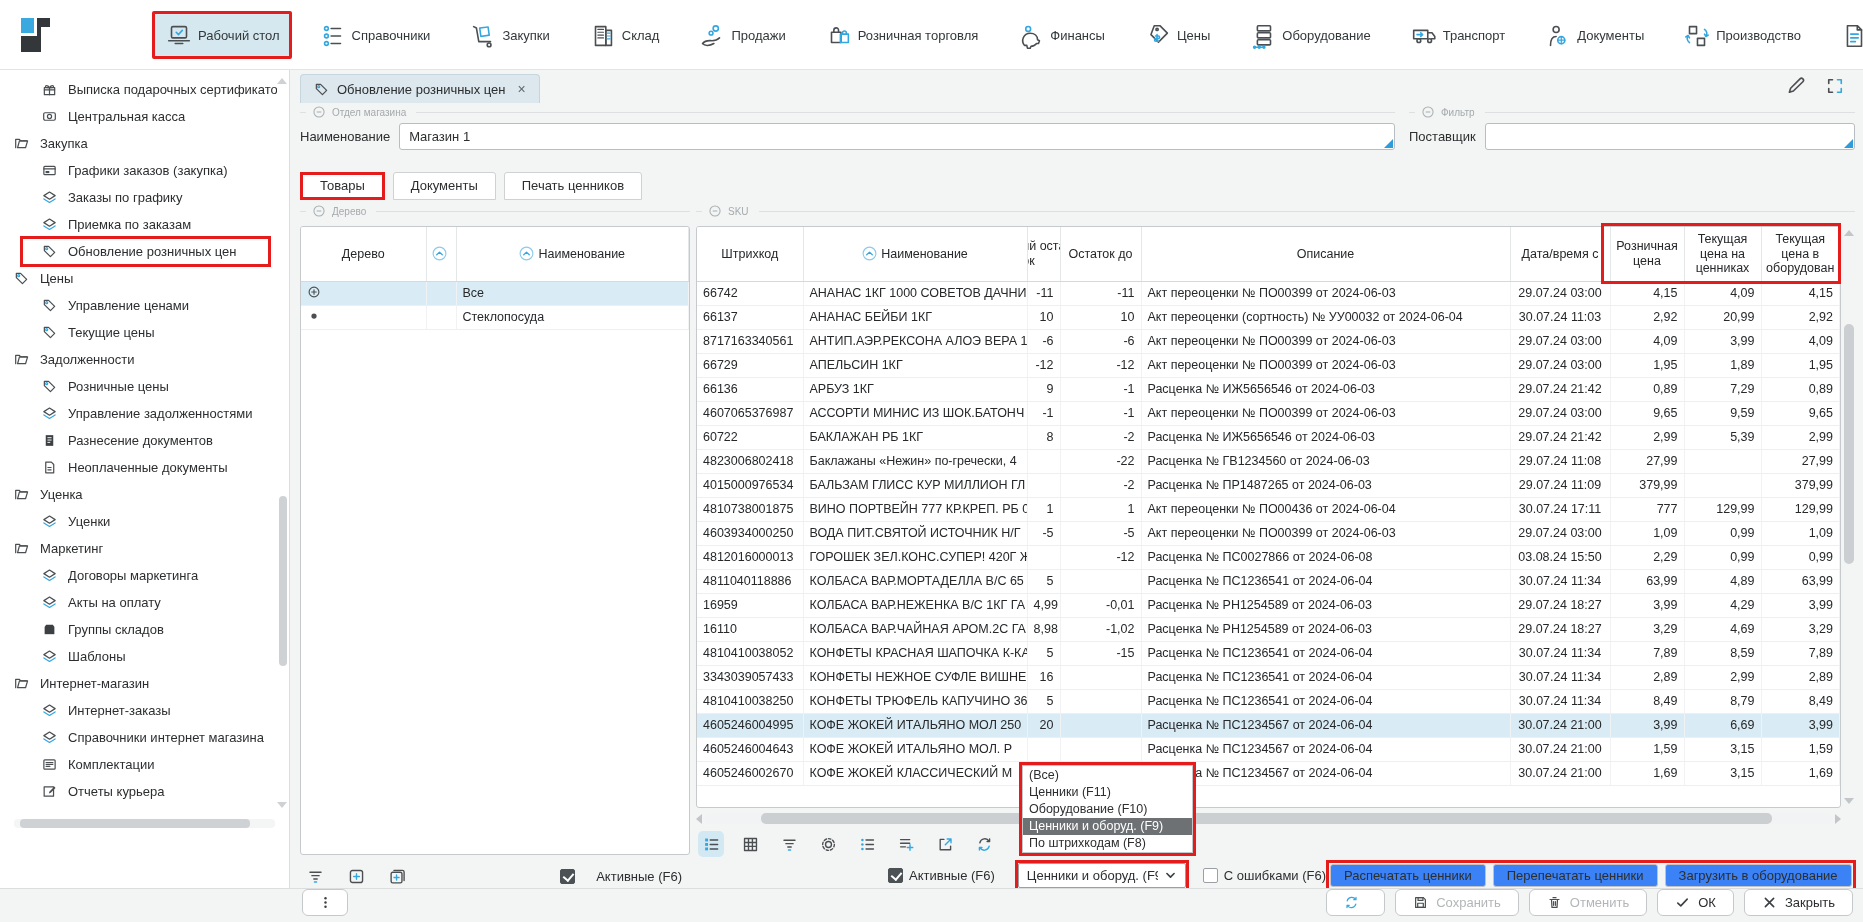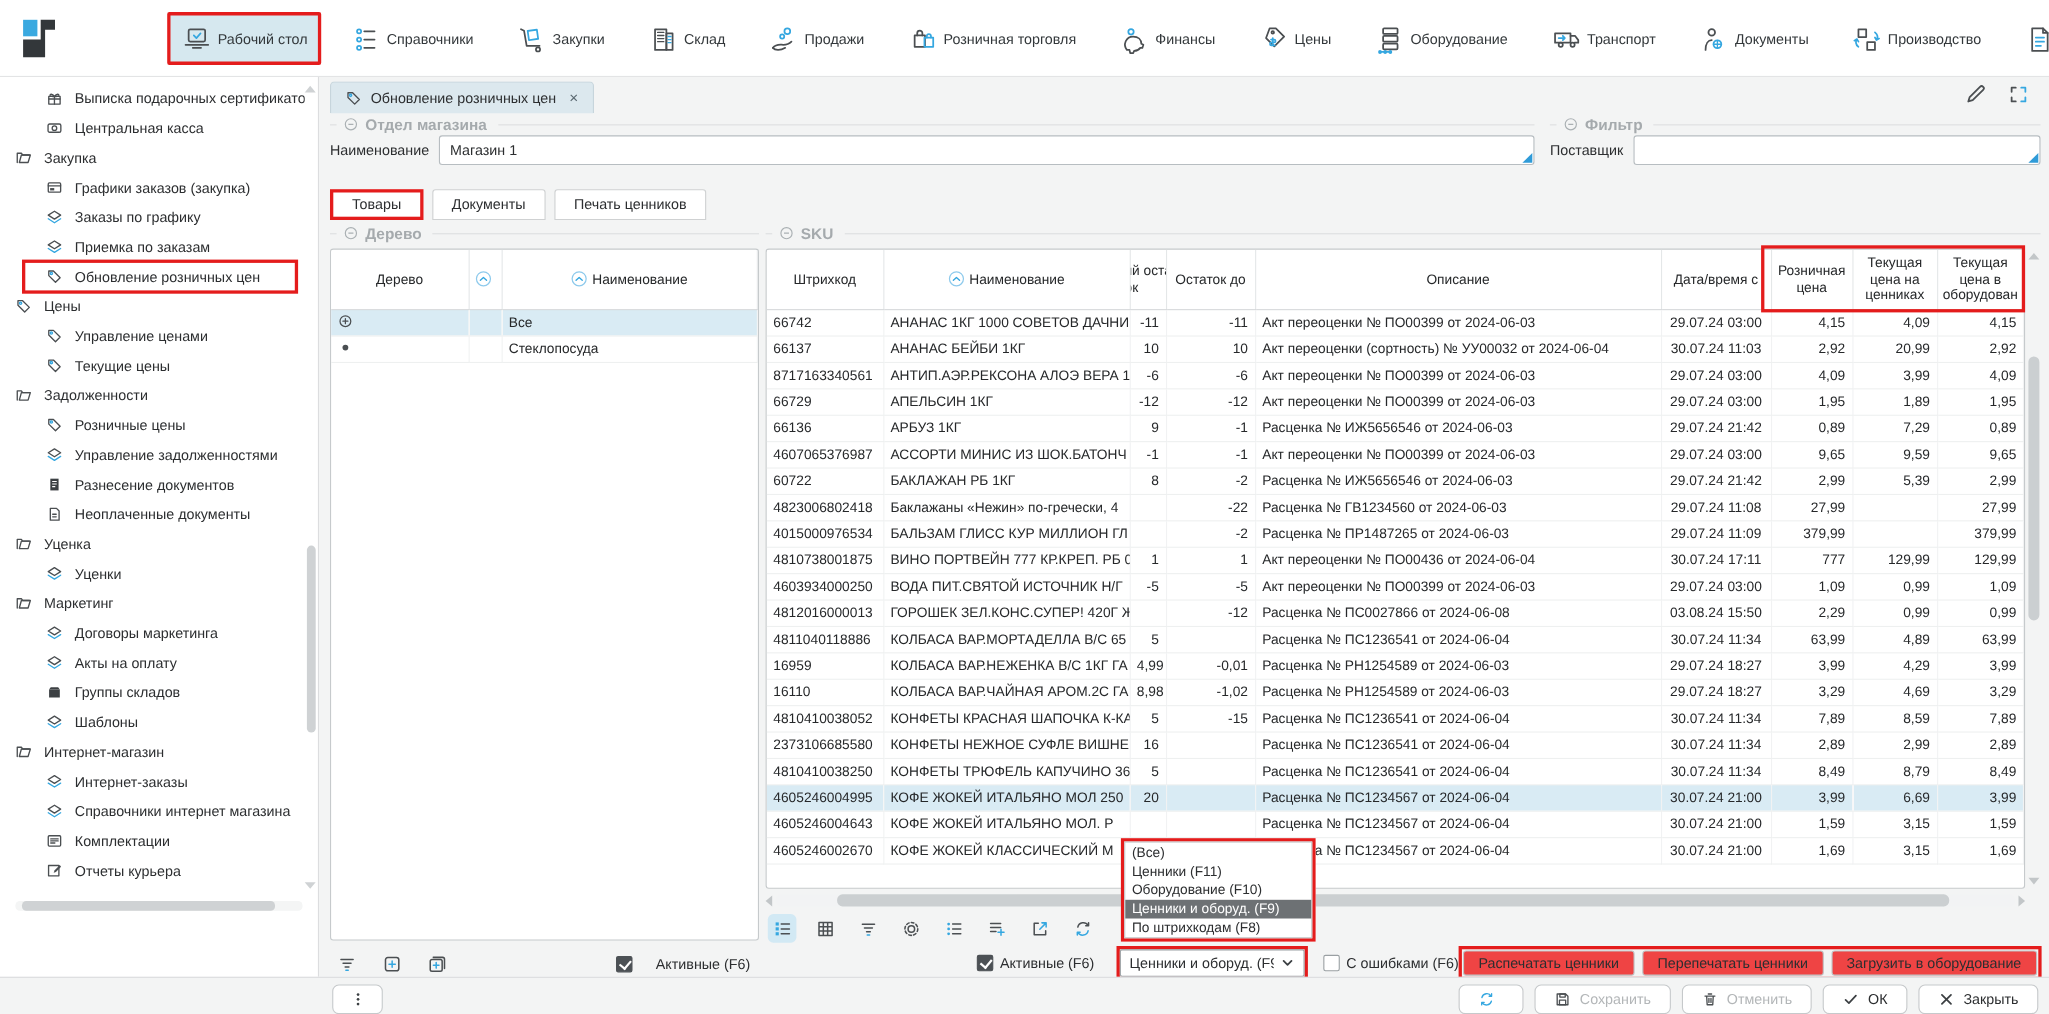--- a/index.html
+++ b/index.html
@@ -38,21 +38,21 @@
   .tabrow{position:absolute;left:0;top:0;right:0;height:33px;display:flex;align-items:flex-end;padding-left:9px;}
   .doc-tab{height:29px;background:#dce8ee;border:1px solid #c7d5dc;border-bottom:none;border-radius:4px 4px 0 0;display:flex;align-items:center;gap:8px;padding:0 13px;cursor:pointer;}
   .doc-tab .tab-close{color:#5c6a72;font-size:14px;margin-left:4px;cursor:pointer;}
   .edit-icons{position:absolute;right:18px;top:6px;display:flex;gap:20px;align-items:center;}
   .edit-icons span{cursor:pointer;}
 
   .formrow{position:absolute;left:0;top:33px;right:0;height:66px;display:flex;padding:0 8px 0 9px;gap:14px;}
   .fs{position:relative;padding-top:20px;}
   .fs-store{flex:1;}
   .fs-filter{width:446px;}
-  .fs-legend{position:absolute;left:0;top:2px;right:0;display:flex;align-items:center;gap:6px;color:#a5aaad;font-size:14px;font-weight:bold;}
+  .fs-legend{position:absolute;left:0;top:2px;right:0;display:flex;align-items:center;gap:6px;color:#a5aaad;font-size:10px;}
   .fs-legend::before{content:"";width:6px;border-top:1px solid #dddfe0;}
   .fs-legend::after{content:"";flex:1;border-top:1px solid #dddfe0;margin-left:4px;}
   .fs-body{display:flex;align-items:center;gap:9px;}
   .field-lbl{color:#2c2e30;white-space:nowrap;}
   .input{position:relative;height:27px;background:#fff;border:1px solid #b7bdc1;border-radius:3px;flex:1;display:flex;align-items:center;padding:0 9px;overflow:hidden;cursor:text;}
   .input::after{content:"";position:absolute;right:1px;bottom:1px;width:0;height:0;border-left:9px solid transparent;border-bottom:9px solid #2f9bd8;}
 
   .subtabs{position:absolute;left:9px;top:99px;display:flex;gap:8px;height:33px;align-items:center;}
   .subtab{height:28px;background:#fff;border:1px solid #cfd1d2;border-radius:3px 3px 0 0;display:flex;align-items:center;padding:0 17px;cursor:pointer;}
   .subtab.active{border:3px solid #e41c1c;border-radius:0;}
@@ -96,35 +96,35 @@
   .tool-ico.selected{background:#d2e9f4;}
   .sku-controls{position:absolute;left:0;right:14px;top:658px;height:30px;display:flex;align-items:center;}
   .cb{width:15px;height:15px;border:1px solid #9aa0a3;border-radius:2px;background:#fff;position:relative;flex:0 0 auto;cursor:pointer;}
   .cb.checked{background:#4c5155;border-color:#4c5155;}
   .cb.checked::after{content:"";position:absolute;left:4px;top:1px;width:5px;height:8px;border:solid #fff;border-width:0 2px 2px 0;transform:rotate(40deg);}
   .cb-lbl{margin-left:6px;white-space:nowrap;}
   .select-red{border:3px solid #e41c1c;margin-left:20px;flex:0 0 auto;}
   .select{width:168px;height:25px;background:#fff;border:1px solid #9aa0a3;border-radius:2px;display:flex;align-items:center;padding:0 8px;gap:6px;cursor:pointer;}
   .select .sel-val{flex:1;white-space:nowrap;overflow:hidden;}
   .btns-red{margin-left:auto;border:3px solid #e41c1c;display:flex;gap:7px;padding:1px;}
-  .act-btn{height:23px;background:#ef4444;border:1px solid #bfc3c5;border-radius:3px;display:flex;align-items:center;padding:0 13px;white-space:nowrap;cursor:pointer;}
+  .act-btn{height:23px;background:#3b82f6;border:1px solid #bfc3c5;border-radius:3px;display:flex;align-items:center;padding:0 13px;white-space:nowrap;cursor:pointer;}
 
   .tree-footer{position:absolute;left:2px;right:0;top:660px;height:28px;display:flex;align-items:center;gap:15px;}
   .tree-footer .spacer{flex:1;}
 
   .red-hdr{position:absolute;top:21px;right:14px;width:240px;height:61px;border:3px solid #e41c1c;pointer-events:none;z-index:6;}
 
   
   .popup{position:absolute;left:1019px;top:762px;width:177px;border:3px solid #e41c1c;background:#fff;z-index:20;}
   .popup-inner{border:1px solid #c3c7c9;}
   .popup-item{height:17.2px;display:flex;align-items:center;padding:0 6px;font-size:12.5px;white-space:nowrap;cursor:pointer;}
   .popup-item.highlighted{background:#6d7174;color:#fff;}
 
   
-  .bottombar{position:absolute;left:0;right:0;bottom:0;height:34px;background:#f3f4f4;border-top:1px solid #dcdddf;display:flex;align-items:flex-end;}
+  .bottombar{position:absolute;left:0;right:0;bottom:0;height:34px;background:#f3f4f4;border-top:1px solid #dcdddf;display:flex;align-items:flex-start;}
   .dots-btn{margin-left:302px;width:46px;height:27px;background:#fff;border:1px solid #c6c9cb;border-radius:6px;display:flex;align-items:center;justify-content:center;cursor:pointer;}
   .bb-right{margin-left:auto;margin-right:10px;display:flex;gap:10px;}
   .bb-btn{height:27px;background:#fff;border:1px solid #c6c9cb;border-radius:6px;display:flex;align-items:center;gap:8px;padding:0 17px;cursor:pointer;white-space:nowrap;}
   .bb-btn.disabled{color:#b3b6b8;}
 </style>
 </head>
 <body>
 
 <div class="app">
 
@@ -979,21 +979,21 @@
                   <td class="c-name">КОНФЕТЫ КРАСНАЯ ШАПОЧКА К-КА</td>
                   <td class="c-num">5</td>
                   <td class="c-num">-15</td>
                   <td class="c-desc">Расценка № ПС1236541 от 2024-06-04</td>
                   <td class="c-date">30.07.24 11:34</td>
                   <td class="c-num">7,89</td>
                   <td class="c-num">8,59</td>
                   <td class="c-num">7,89</td>
                 </tr>
                 <tr class="i17">
-                  <td class="c-bar">2373106685580</td>
+                  <td class="c-bar">3343039057433</td>
                   <td class="c-name">КОНФЕТЫ НЕЖНОЕ СУФЛЕ ВИШНЕЕ</td>
                   <td class="c-num">16</td>
                   <td class="c-num"></td>
                   <td class="c-desc">Расценка № ПС1236541 от 2024-06-04</td>
                   <td class="c-date">30.07.24 11:34</td>
                   <td class="c-num">2,89</td>
                   <td class="c-num">2,99</td>
                   <td class="c-num">2,89</td>
                 </tr>
                 <tr class="i18">

